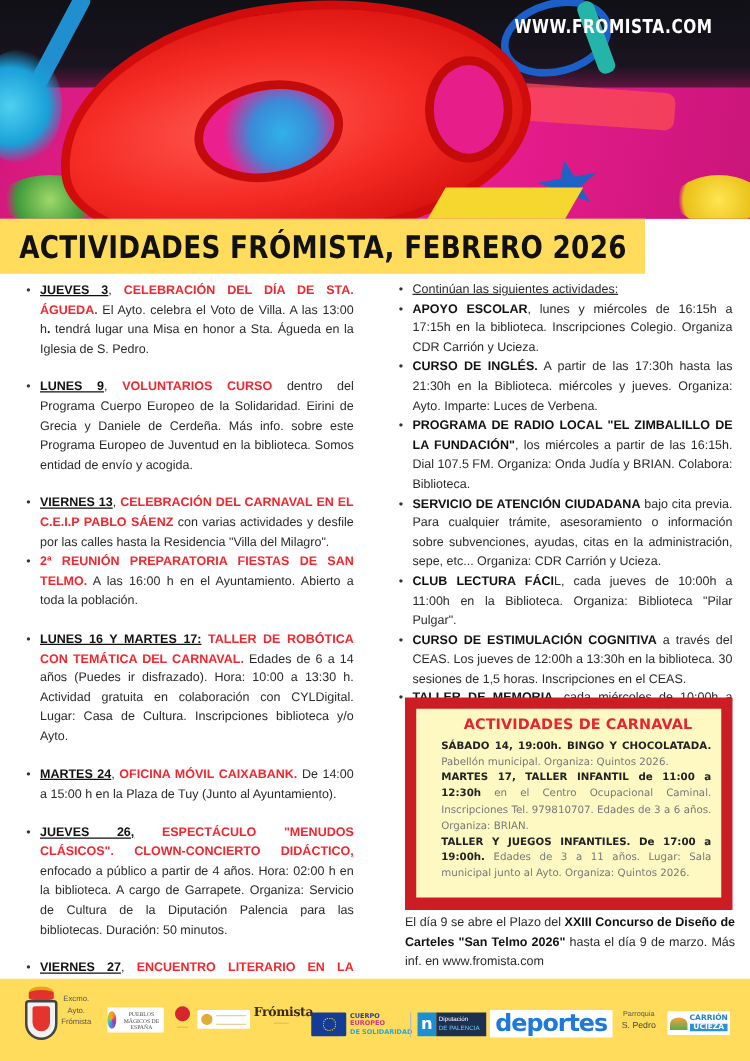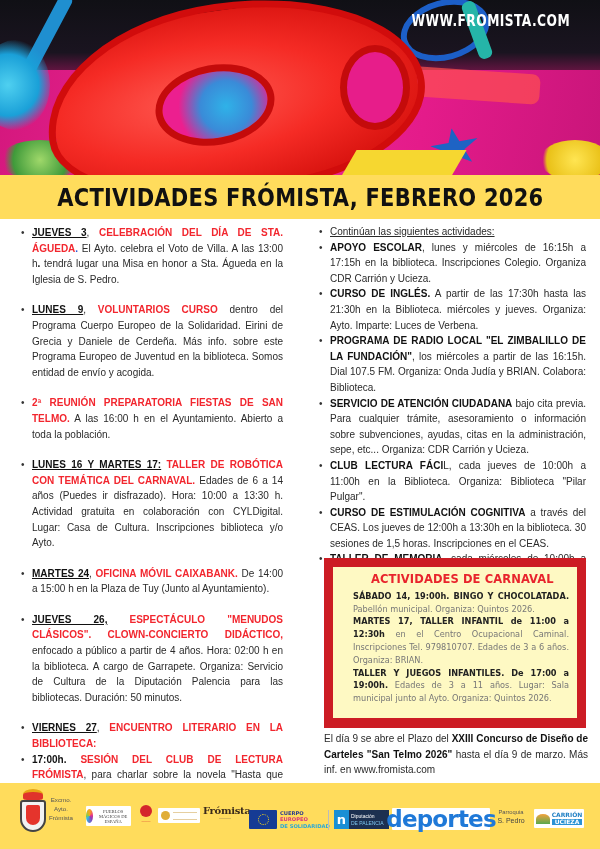--- a/index.html
+++ b/index.html
@@ -27,21 +27,21 @@
     background: #e71d8a; border: 7px solid #c40b0b; }
   .hero .strap { position: absolute; left: 400px; top: 70px; width: 140px; height: 30px; background: rgba(255,80,80,0.7); border-radius: 8px; transform: rotate(4deg); }
   .hero .star { position: absolute; left: 430px; top: 128px; width: 50px; height: 40px; background: #1e63c4;
     clip-path: polygon(50% 0%, 61% 35%, 98% 35%, 68% 57%, 79% 91%, 50% 70%, 21% 91%, 32% 57%, 2% 35%, 39% 35%); transform: rotate(-10deg); }
   .hero .yellow1 { position: absolute; left: 345px; top: 150px; width: 110px; height: 40px; background: #f6d730; transform: skewX(-30deg); }
   .hero .yellow2 { position: absolute; left: 540px; top: 140px; width: 70px; height: 40px; border-radius: 50%; background: radial-gradient(circle, #ffe552 0%, #e9c016 70%, rgba(0,0,0,0) 80%); }
   .site-url { position: absolute; right: 30px; top: 12px; color: #ffffff; font-weight: 700; font-size: 15.5px; letter-spacing: 0.5px;
     font-family: "DejaVu Sans", sans-serif; font-stretch: condensed; transform: scaleX(0.88); transform-origin: right; }
 
   
-  .title-band { position: absolute; left: 0; top: 175px; width: 600px; height: 44px; background: #ffdc5c;
+  .title-band { position: absolute; left: 0; top: 175px; width: 516px; height: 44px; background: #ffdc5c;
     display: flex; align-items: center; justify-content: center; }
   .title-band h1 { font-family: "DejaVu Sans", sans-serif; font-weight: 700; font-size: 25px; color: #111; letter-spacing: 0.3px;
     transform: scaleX(0.84); white-space: nowrap; }
 
   
   .col { position: absolute; font-family: "Liberation Sans", sans-serif; font-size: 10px; line-height: 15.6px; color: #2a2a2a; text-align: justify; }
   .col-left { left: 20px; top: 225px; width: 263px; }
   .col-right { left: 318px; top: 224px; width: 268px; }
   .item { position: relative; padding-left: 12px; }
   .item::before { content: "•"; position: absolute; left: 1px; top: 0; color: #333; font-size: 10px; }
@@ -83,21 +83,21 @@
   .eu-flag { left: 249px; top: 27px; width: 28px; height: 19px; background: #163b94; border-radius: 1px; display: flex; align-items: center; justify-content: center; }
   .eu-flag .ring { width: 11px; height: 11px; border: 1.2px dotted #f2d51d; border-radius: 50%; }
   .cuerpo { left: 280px; top: 27px; font-family: "DejaVu Sans", sans-serif; font-weight: 700; font-size: 5.2px; line-height: 6.3px; }
   .cuerpo .c1 { color: #2c3c8c; } .cuerpo .c2 { color: #d6357f; } .cuerpo .c3 { color: #2aa8d8; }
   .sep { left: 328px; top: 27px; width: 1px; height: 20px; background: #bbb; }
   .dipu { left: 334px; top: 27px; width: 55px; height: 19px; display: flex; }
   .dipu .n { width: 15px; height: 19px; background: #1a8fd4; color: #fff; font-weight: 700; font-size: 13px; line-height: 19px; text-align: center; font-family: "DejaVu Sans", sans-serif; }
   .dipu .d { background: #1c3050; color: #fff; font-size: 5px; line-height: 6.5px; padding: 3px 2px; width: 40px; }
   .dipu .d span { display: block; color: #7cc6ef; }
   .deportes { left: 392px; top: 25px; width: 98px; height: 22px; padding: 0 2px; }
-  .deportes span { font-family: "DejaVu Sans", sans-serif; font-weight: 700; font-size: 23px; color: #1f79d8; letter-spacing: -0.8px; line-height: 22px; }
+  .deportes span { font-family: "DejaVu Sans", sans-serif; font-weight: 700; font-size: 19px; color: #1f79d8; letter-spacing: -0.8px; line-height: 22px; }
   .parroquia { left: 494px; top: 26px; font-size: 5.8px; line-height: 7px; color: #555; text-align: center; width: 34px; }
   .parroquia .p2 { font-size: 7px; line-height: 9px; color: #444; }
   .carrion { left: 534px; top: 26px; width: 50px; height: 19px; }
   .carrion .hill { width: 14px; height: 10px; background: linear-gradient(#f3a23c, #5aa94e); border-radius: 50% 50% 0 0; margin-right: 2px; }
   .carrion .ct { font-family: "DejaVu Sans", sans-serif; font-weight: 700; font-size: 6px; line-height: 6.5px; color: #1f7fc4; }
   .carrion .ct span { display: block; color: #fff; background: #2b92d4; padding: 0 1px; }
 </style>
 </head>
 <body>
 
@@ -125,20 +125,23 @@
 <div class="col col-left">
   <div class="item">
     <span class="date">JUEVES 3</span><span>, </span><span class="red">CELEBRACIÓN DEL DÍA DE STA. ÁGUEDA</span><span style="color:#2a5bd7;font-weight:700">.</span><span> El Ayto. celebra el  Voto de Villa. A las 13:00 h</span><span class="bold">.</span><span> tendrá lugar una Misa en honor a Sta. Águeda en la  Iglesia de S. Pedro.</span>
   </div>
   <div class="gap"></div>
   <div class="item">
     <span class="date">LUNES 9</span><span>, </span><span class="red">VOLUNTARIOS CURSO</span><span> dentro del Programa Cuerpo Europeo de la Solidaridad. Eirini de Grecia y Daniele de Cerdeña. Más info. sobre este Programa Europeo de Juventud en la biblioteca. Somos entidad de envío y acogida.</span>
   </div>
   <div class="gap"></div>
   <div class="item">
+    <span class="date">VIERNES 13</span><span>, </span><span class="red">CELEBRACIÓN DEL CARNAVAL EN EL C.E.I.P PABLO SÁENZ</span><span> con varias actividades y desfile por las calles hasta la Residencia "Villa del Milagro".</span>
+  </div>
+  <div class="item">
     <span class="red">2ª REUNIÓN PREPARATORIA FIESTAS DE SAN TELMO.</span><span>  A las 16:00 h en el Ayuntamiento. Abierto a toda la población.</span>
   </div>
   <div class="gap"></div>
   <div class="item">
     <span class="date">LUNES 16 Y MARTES 17:</span><span> </span><span class="red">TALLER DE ROBÓTICA CON TEMÁTICA DEL CARNAVAL.</span><span> Edades de 6 a 14 años (Puedes ir disfrazado). Hora: 10:00 a 13:30 h. Actividad gratuita en colaboración con CYLDigital. Lugar: Casa de Cultura. Inscripciones biblioteca y/o Ayto.</span>
   </div>
   <div class="gap"></div>
   <div class="item">
     <span class="date">MARTES 24</span><span>, </span><span class="red">OFICINA MÓVIL CAIXABANK.</span><span> De 14:00 a 15:00 h en la Plaza de Tuy (Junto al Ayuntamiento).</span>
   </div>

